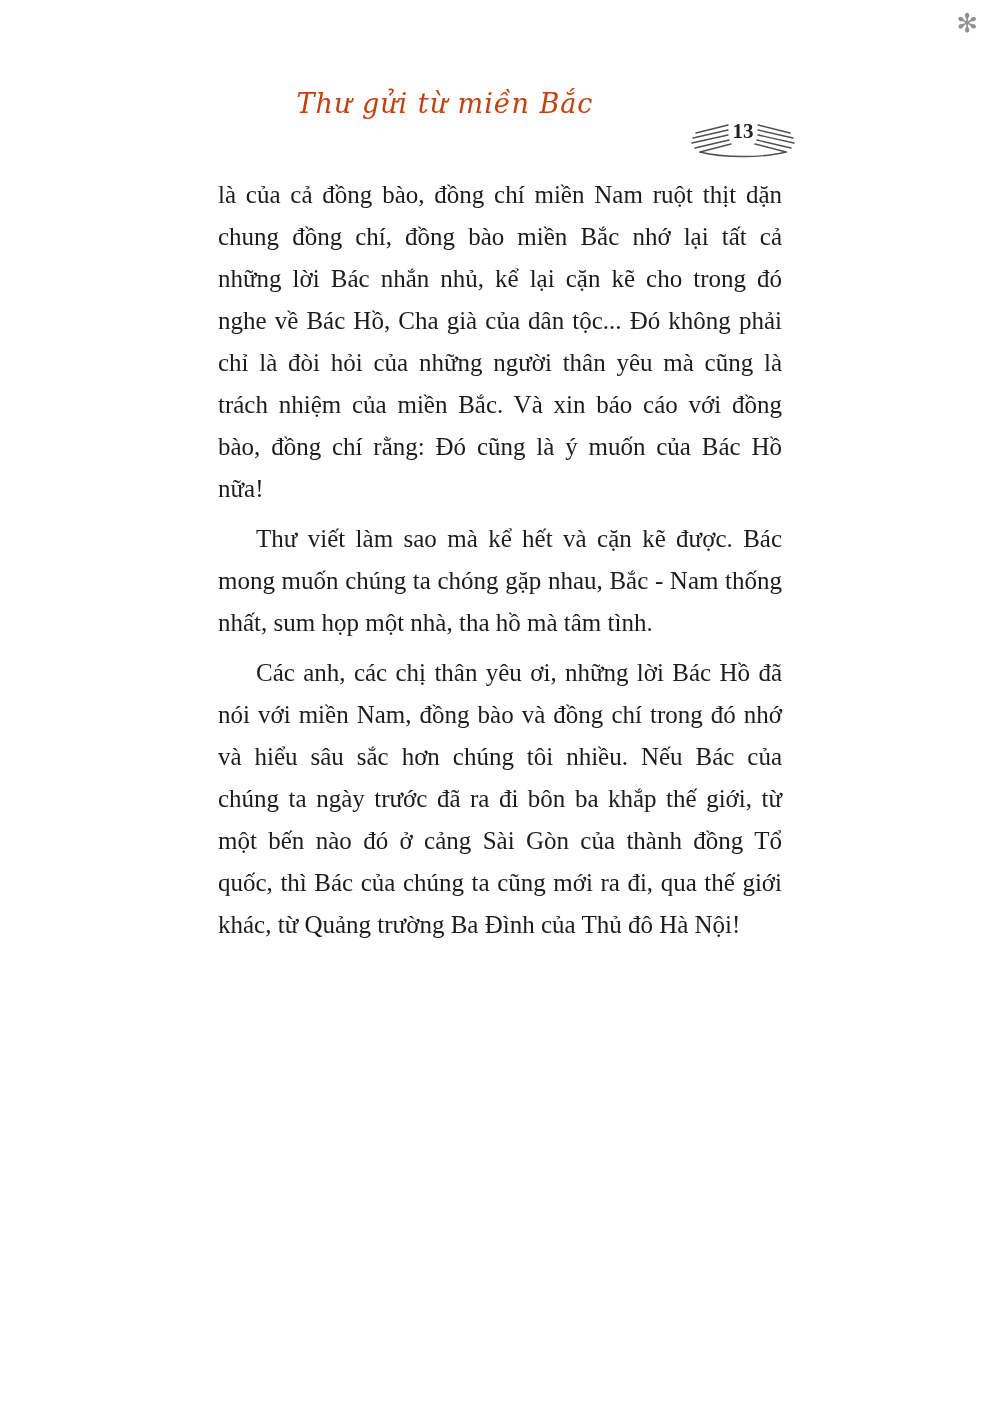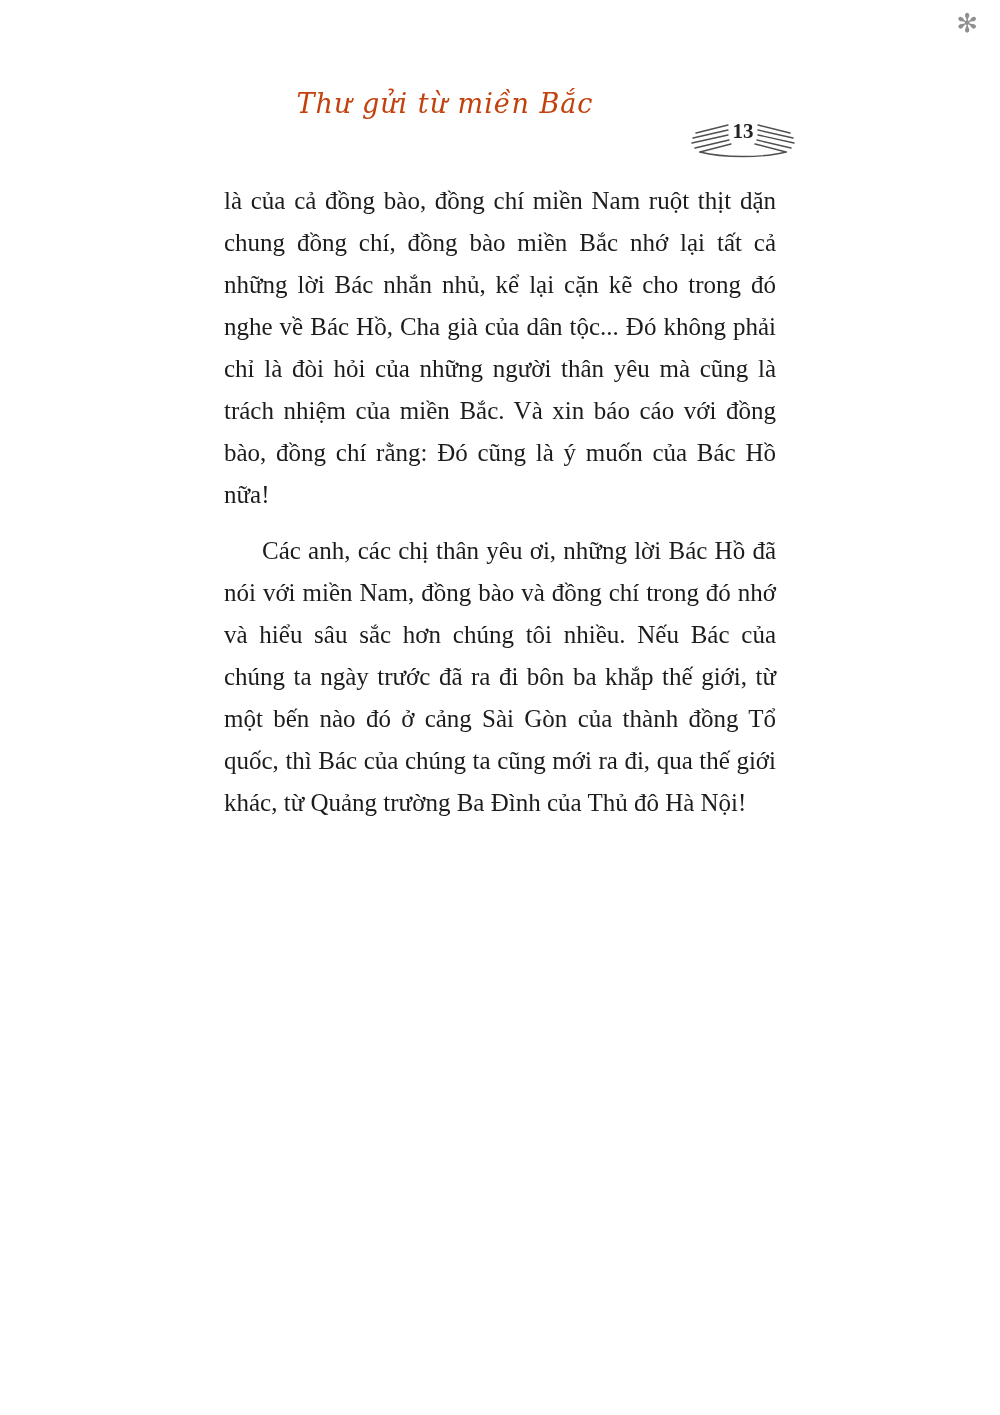--- a/index.html
+++ b/index.html
@@ -71,21 +71,21 @@
   .body-text {
     position: absolute;
     top: 166px;
     left: 210px;
     width: 580px;
     font-size: 25px;
     line-height: 42px;
     text-align: justify;
   }
   .body-text p {
-    margin: 14px;
+    margin: 8px;
     text-indent: 38px;
   }
   .body-text p.no-indent {
     text-indent: 0;
   }
 </style>
 </head>
 <body>
 
 <div class="page">
@@ -113,16 +113,17 @@
 
           <path d="M12 39 C35 45, 75 45, 98 39"></path>
         </g>
       </svg>
       <span class="page-number">13</span>
     </div>
   </div>
 
   <div class="body-text">
     <p class="no-indent">là của cả đồng bào, đồng chí miền Nam ruột thịt dặn chung đồng chí, đồng bào miền Bắc nhớ lại tất cả những lời Bác nhắn nhủ, kể lại cặn kẽ cho trong đó nghe về Bác Hồ, Cha già của dân tộc... Đó không phải chỉ là đòi hỏi của những người thân yêu mà cũng là trách nhiệm của miền Bắc. Và xin báo cáo với đồng bào, đồng chí rằng: Đó cũng là ý muốn của Bác Hồ nữa!</p>
+    <p>Thư viết làm sao mà kể hết và cặn kẽ được. Bác mong muốn chúng ta chóng gặp nhau, Bắc - Nam thống nhất, sum họp một nhà, tha hồ mà tâm tình.</p>
     <p>Các anh, các chị thân yêu ơi, những lời Bác Hồ đã nói với miền Nam, đồng bào và đồng chí trong đó nhớ và hiểu sâu sắc hơn chúng tôi nhiều. Nếu Bác của chúng ta ngày trước đã ra đi bôn ba khắp thế giới, từ một bến nào đó ở cảng Sài Gòn của thành đồng Tổ quốc, thì Bác của chúng ta cũng mới ra đi, qua thế giới khác, từ Quảng trường Ba Đình của Thủ đô Hà Nội!</p>
   </div>
 
 </div>
 
 </body></html>

